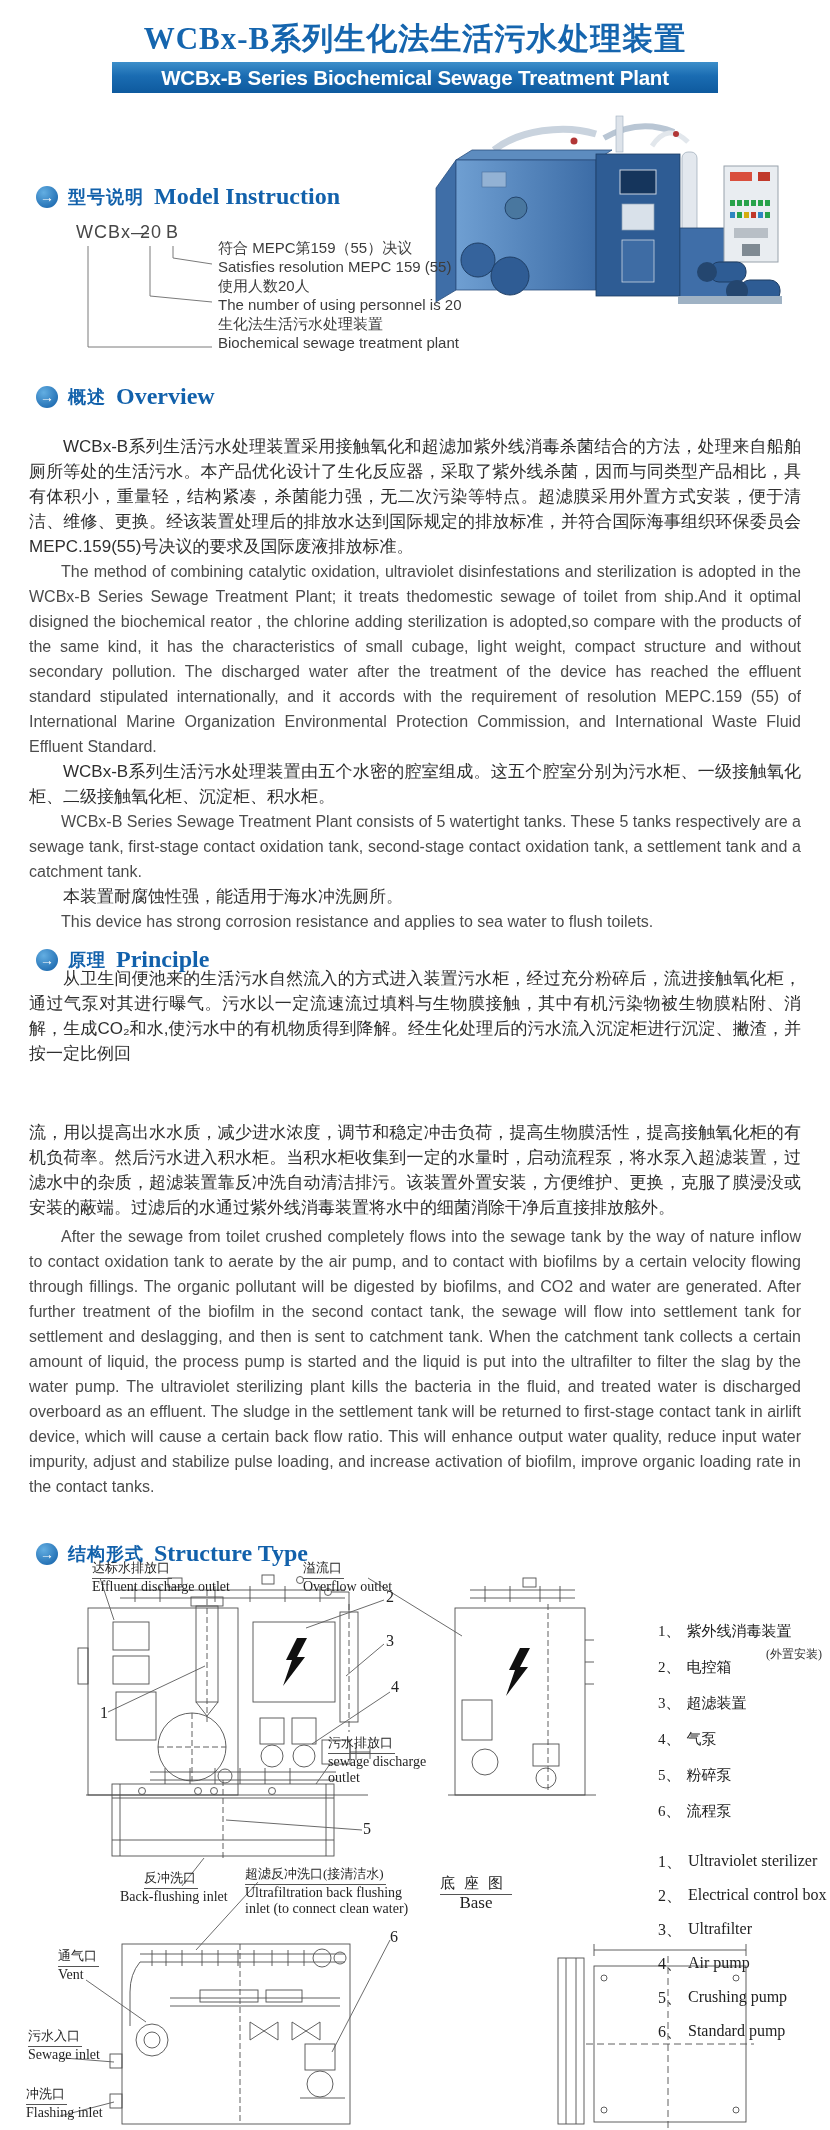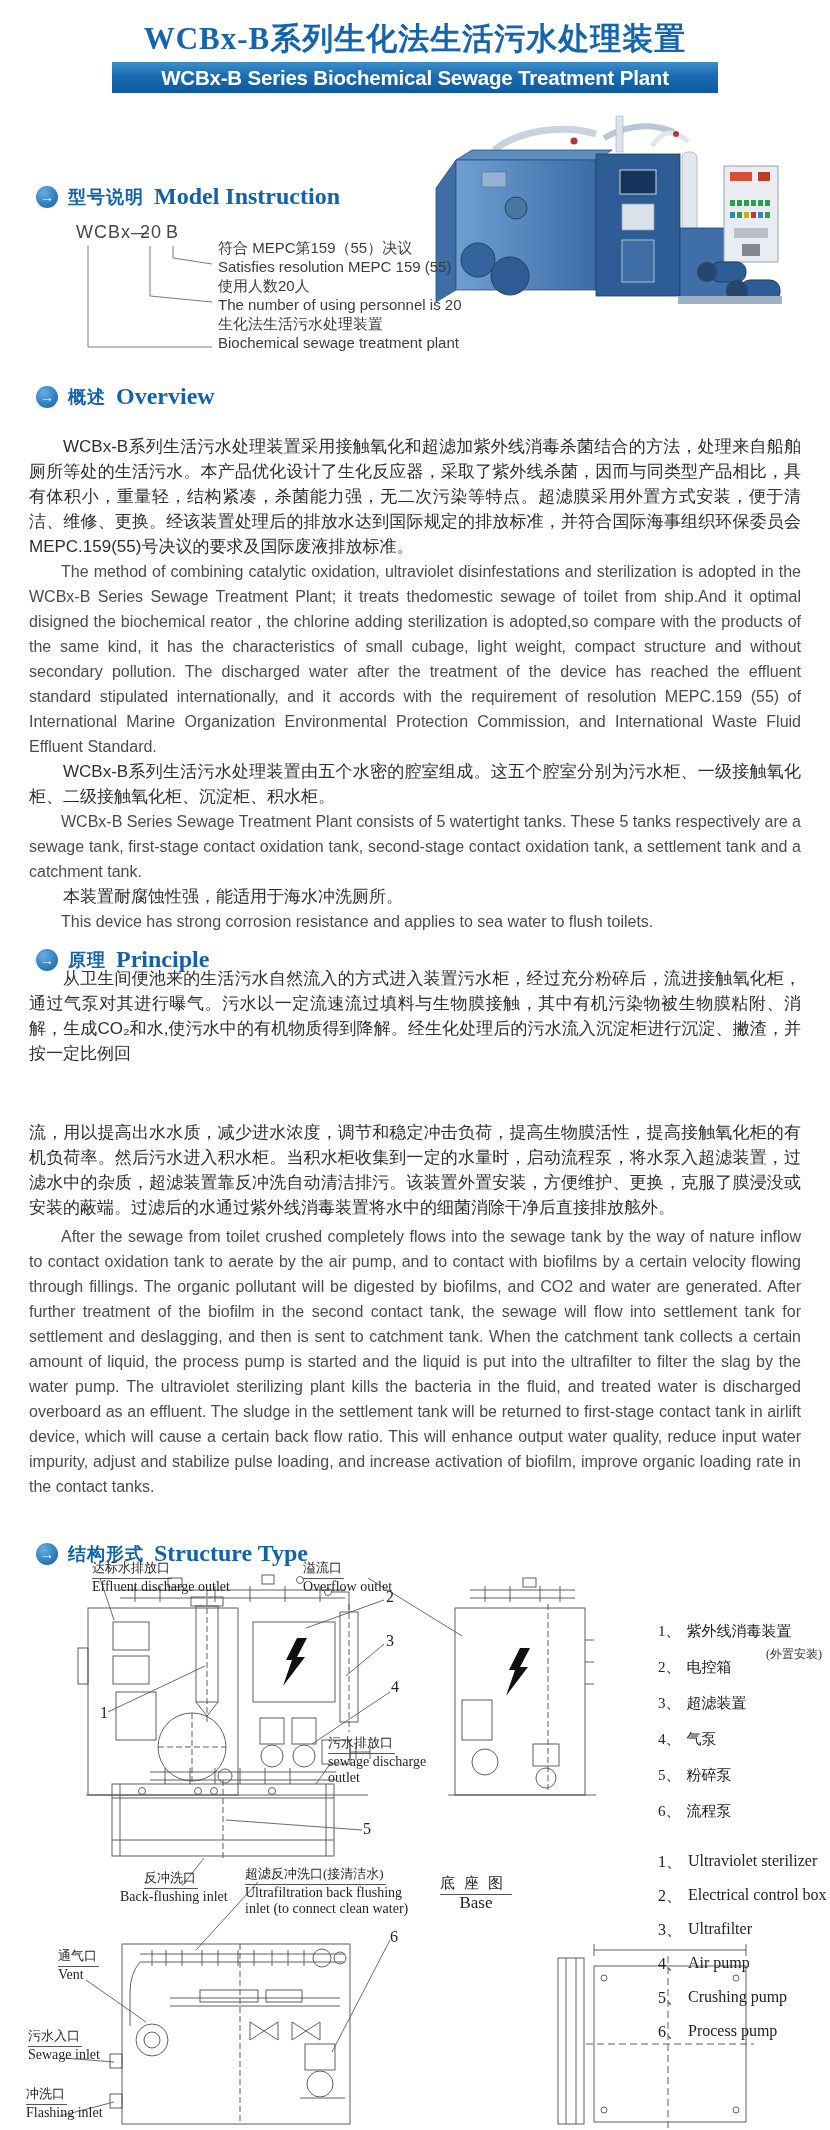--- a/index.html
+++ b/index.html
@@ -372,16 +372,16 @@
   <div class="legend-item en" style="top:1954px">
     <span>4、</span>
       <span>Air pump</span>
   </div>
   <div class="legend-item en" style="top:1988px">
     <span>5、</span>
       <span>Crushing pump</span>
   </div>
   <div class="legend-item en" style="top:2022px">
     <span>6、</span>
-      <span>Process pump</span>
+      <span>Standard pump</span>
   </div>
 
 </div>
 
 </body></html>

